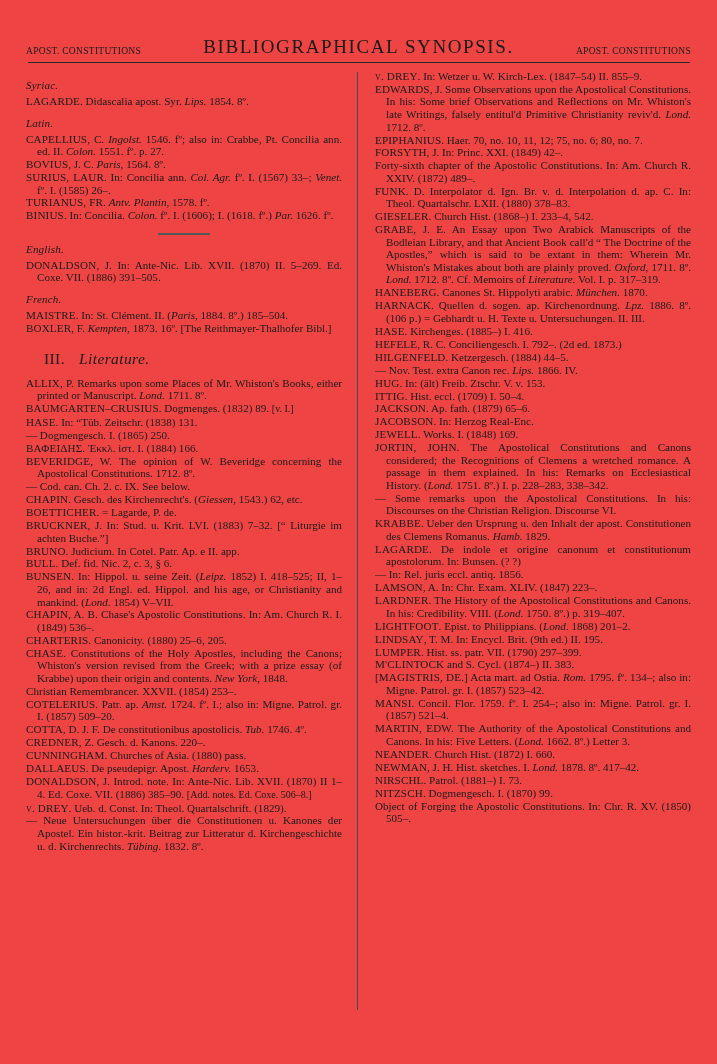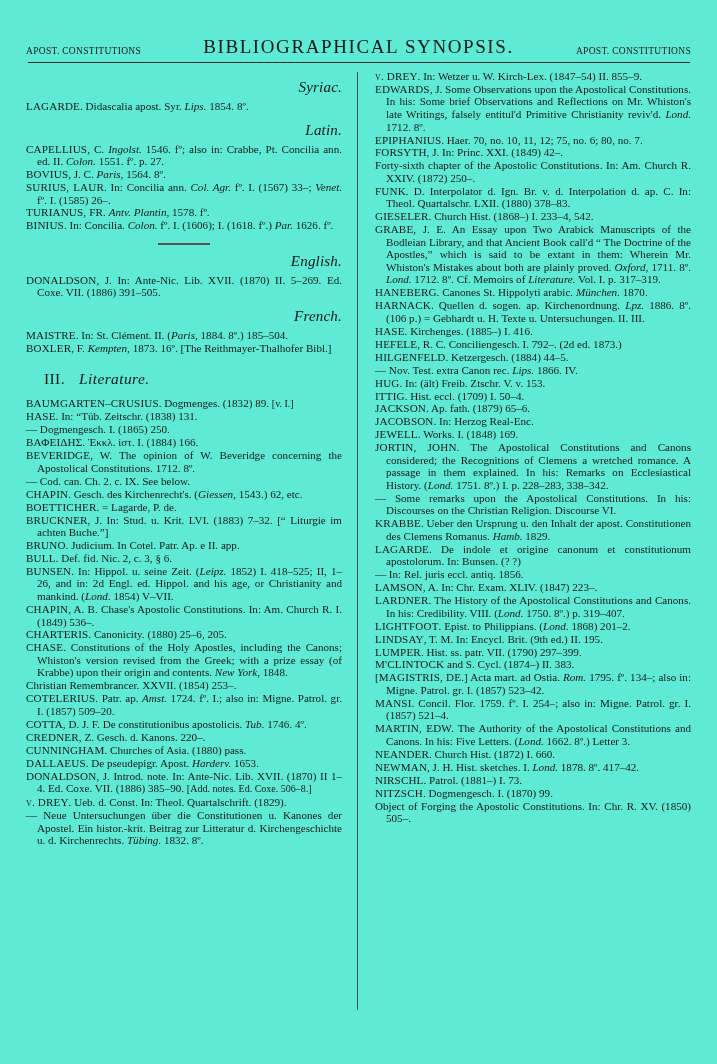--- a/index.html
+++ b/index.html
@@ -14,21 +14,21 @@
     color: #1a1a1a;
     position: relative;
     overflow: hidden;
   }
 
   .page {
     position: absolute;
     left: 0; top: 0;
     width: 717px;
     height: 1064px;
-    background: #5eead4;
+    background: #ef4444;
   }
 
   
   .running-head {
     position: absolute;
     left: 26px;
     top: 30px;
     width: 665px;
     height: 28px;
     display: flex;
@@ -99,22 +99,22 @@
     font-variant: small-caps;
     letter-spacing: 0.15px;
   }
   .entry i, .entry .it { }
   .entry .small { font-size: 10px; }
   .entry.dash { text-indent: -11px; }
 
   
   .lang-head {
     font-style: italic;
-    font-size: 15px;
-    text-align: right;
+    font-size: 11px;
+    text-align: left;
     margin: 9px 0 4px 0;
     letter-spacing: 0.2px;
   }
   .lang-head.tight { margin-top: 8px; }
 
   .mini-rule {
     width: 52px;
     height: 0;
     border-top: 2px solid #555;
     margin: 11px auto 4px auto;
@@ -188,20 +188,21 @@
 
       <div>
         <p class="entry"><span class="sc">BOXLER</span>, F. <i>Kempten,</i> 1873. 16º. [The Reithmayer-Thalhofer Bibl.]</p>
       </div>
 
       <div class="sect-head">
         <span class="num">III.</span><span class="word">Literature.</span>
       </div>
 
       <div>
+        <p class="entry"><span class="sc">ALLIX</span>, P. Remarks upon some Places of Mr. Whiston's Books, either printed or Manuscript. <i>Lond.</i> 1711. 8º.</p>
         <p class="entry"><span class="sc">BAUMGARTEN–CRUSIUS</span>. Dogmenges. (1832) 89. <span class="small">[v. I.]</span></p>
         <p class="entry"><span class="sc">HASE</span>. In: “Tüb. Zeitschr. (1838) 131.</p>
         <p class="entry dash">— Dogmengesch. I. (1865) 250.</p>
         <p class="entry"><span class="sc">ΒΑΦΕΙΔΗΣ</span>. Ἐκκλ. ἱστ. I. (1884) 166.</p>
         <p class="entry"><span class="sc">BEVERIDGE</span>, W. The opinion of W. Beveridge concerning the Apostolical Constitutions. 1712. 8º.</p>
         <p class="entry dash">— Cod. can. Ch. 2. c. IX. See below.</p>
         <p class="entry"><span class="sc">CHAPIN</span>. Gesch. des Kirchenrecht's. (<i>Giessen,</i> 1543.) 62, etc.</p>
         <p class="entry"><span class="sc">BOETTICHER</span>. = Lagarde, P. de.</p>
         <p class="entry"><span class="sc">BRUCKNER</span>, J. In: Stud. u. Krit. LVI. (1883) 7–32. [“ Liturgie im achten Buche.”]</p>
         <p class="entry"><span class="sc">BRUNO</span>. Judicium. In Cotel. Patr. Ap. e II. app.</p>
@@ -221,21 +222,21 @@
         <p class="entry dash">— Neue Untersuchungen über die Constitutionen u. Kanones der Apostel. Ein histor.-krit. Beitrag zur Litteratur d. Kirchengeschichte u. d. Kirchenrechts. <i>Tübing.</i> 1832. 8º.</p>
       </div>
     </div>
 
     <div class="col col-right">
       <div>
         <p class="entry"><span class="sc">v. DREY</span>. In: Wetzer u. W. Kirch-Lex. (1847–54) II. 855–9.</p>
         <p class="entry"><span class="sc">EDWARDS</span>, J. Some Observations upon the Apostolical Constitutions. In his: Some brief Observations and Reflections on Mr. Whiston's late Writings, falsely entitul'd Primitive Christianity reviv'd. <i>Lond.</i> 1712. 8º.</p>
         <p class="entry"><span class="sc">EPIPHANIUS</span>. Haer. 70, no. 10, 11, 12; 75, no. 6; 80, no. 7.</p>
         <p class="entry"><span class="sc">FORSYTH</span>, J. In: Princ. XXI. (1849) 42–.</p>
-        <p class="entry">Forty-sixth chapter of the Apostolic Constitutions. In: Am. Church R. XXIV. (1872) 250–.</p>
+        <p class="entry">Forty-sixth chapter of the Apostolic Constitutions. In: Am. Church R. XXIV. (1872) 489–.</p>
         <p class="entry"><span class="sc">FUNK</span>. D. Interpolator d. Ign. Br. v. d. Interpolation d. ap. C. In: Theol. Quartalschr. LXII. (1880) 378–83.</p>
         <p class="entry"><span class="sc">GIESELER</span>. Church Hist. (1868–) I. 233–4, 542.</p>
         <p class="entry"><span class="sc">GRABE</span>, J. E. An Essay upon Two Arabick Manuscripts of the Bodleian Library, and that Ancient Book call'd “ The Doctrine of the Apostles,” which is said to be extant in them: Wherein Mr. Whiston's Mistakes about both are plainly proved. <i>Oxford,</i> 1711. 8º. <i>Lond.</i> 1712. 8º. Cf. Memoirs of <i>Literature.</i> Vol. I. p. 317–319.</p>
         <p class="entry"><span class="sc">HANEBERG</span>. Canones St. Hippolyti arabic. <i>München.</i> 1870.</p>
         <p class="entry"><span class="sc">HARNACK</span>. Quellen d. sogen. ap. Kirchenordnung. <i>Lpz.</i> 1886. 8º. (106 p.) = Gebhardt u. H. Texte u. Untersuchungen. II. III.</p>
         <p class="entry"><span class="sc">HASE</span>. Kirchenges. (1885–) I. 416.</p>
         <p class="entry"><span class="sc">HEFELE</span>, R. C. Conciliengesch. I. 792–. (2d ed. 1873.)</p>
         <p class="entry"><span class="sc">HILGENFELD</span>. Ketzergesch. (1884) 44–5.</p>
         <p class="entry dash">— Nov. Test. extra Canon rec. <i>Lips.</i> 1866. IV.</p>
         <p class="entry"><span class="sc">HUG</span>. In: (ält) Freib. Ztschr. V. v. 153.</p>

